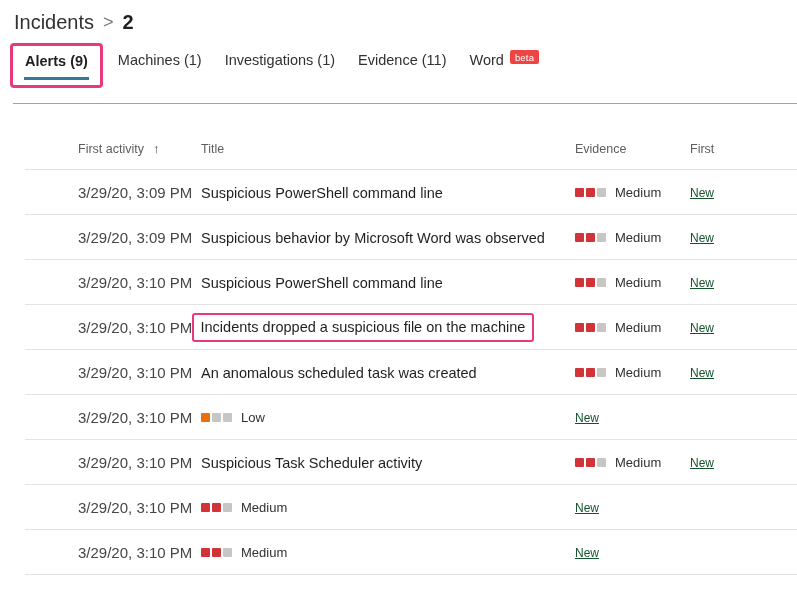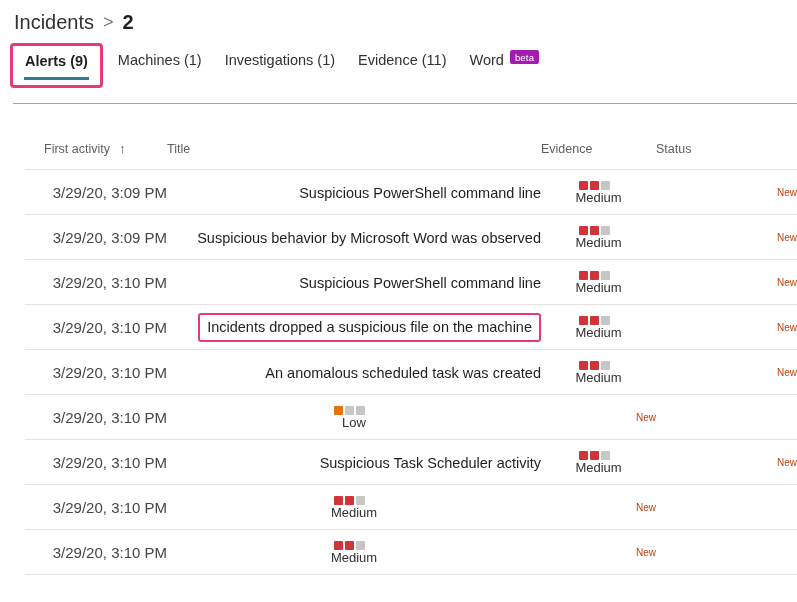--- a/index.html
+++ b/index.html
@@ -48,21 +48,21 @@
   }
   .tab-annotation .tab {
     margin-left: 0;
     padding: 0 1px 8px;
     font-weight: 700;
     color: #201f1e;
     border-bottom: 3px solid var(--tab-underline, #35799a);
   }
   .beta-badge {
     display: inline-block;
-    background: #a21caf;
+    background: #ef4444;
     color: #fff;
     font-size: 9.5px;
     line-height: 1;
     padding: 3px 5px 2px;
     border-radius: 2px;
     margin-left: 6px;
     transform: translateY(-4px);
     letter-spacing: .2px;
   }
 
@@ -70,24 +70,23 @@
   .top-divider {
     margin: 15px 0 0 13px;
     border: none;
     border-top: 1px solid #a6a4a2;
   }
 
   
   .grid-row {
     display: grid;
     grid-template-columns: 123px 374px 115px 1fr;
-    padding-left: 44px;
+    padding-left: 78px;
     align-items: center;
     position: relative;
-    text-align: right;
   }
   .grid-row::after {
     content: "";
     position: absolute;
     left: 25px; right: 0; bottom: 0;
     height: 1px;
     background: #e5e3e1;
   }
   .thead {
     padding-top: 37px;
@@ -101,32 +100,32 @@
   .row { height: 45px; cursor: pointer; }
   .cell.date { font-size: 15px; color: #484644; }
   .cell.title { font-size: 14.5px; color: #201f1e; white-space: nowrap; }
   .title-text { display: inline-block; }
   .title-highlight {
     border: 2.5px solid var(--annotation, #e8397f);
     border-radius: 3px;
     padding: 4px 7px 5px;
     margin-left: -9.5px;
   }
-  .cell.severity { display: flex; align-items: center; flex-direction: column; }
+  .cell.severity { display: flex; align-items: center; }
   .sev-squares { display: inline-flex; gap: 2px; margin-right: 9px; }
   .sev-squares i {
     width: 9px; height: 9px;
     background: var(--severity-empty, #c8c6c4);
     border-radius: 1px;
   }
   .sev-squares.sev-medium i:nth-child(1),
   .sev-squares.sev-medium i:nth-child(2) { background: var(--severity-medium, #d13438); }
   .sev-squares.sev-low i:nth-child(1) { background: var(--severity-low, #e8710a); }
   .sev-label { font-size: 13px; color: #323130; }
-  .cell.status { font-size: 10px; color: #c2410c; }
+  .cell.status { font-size: 12px; color: #14532d; text-decoration: underline; }
 </style>
 </head>
 <body>
 
 <div class="page">
 
   <div class="breadcrumb">
     <span class="crumb-root">Incidents</span>
     <span class="crumb-sep">&gt;</span>
     <span class="crumb-current">2</span>
@@ -156,21 +155,21 @@
   <hr class="top-divider">
 
   <div class="table">
     <div class="grid-row thead">
       <span class="th">
         <span>First activity</span>
         <span class="sort-arrow">↑</span>
       </span>
       <span class="th">Title</span>
       <span class="th">Evidence</span>
-      <span class="th">Status</span>
+      <span class="th">First</span>
     </div>
     <div>
   <div class="grid-row row">
     <span class="cell date">3/29/20, 3:09 PM</span>
     <span class="cell title">
       <span class="title-text">Suspicious PowerShell command line</span>
     </span>
     <span class="cell severity">
       <span class="sev-squares sev-medium">
               <i></i>

